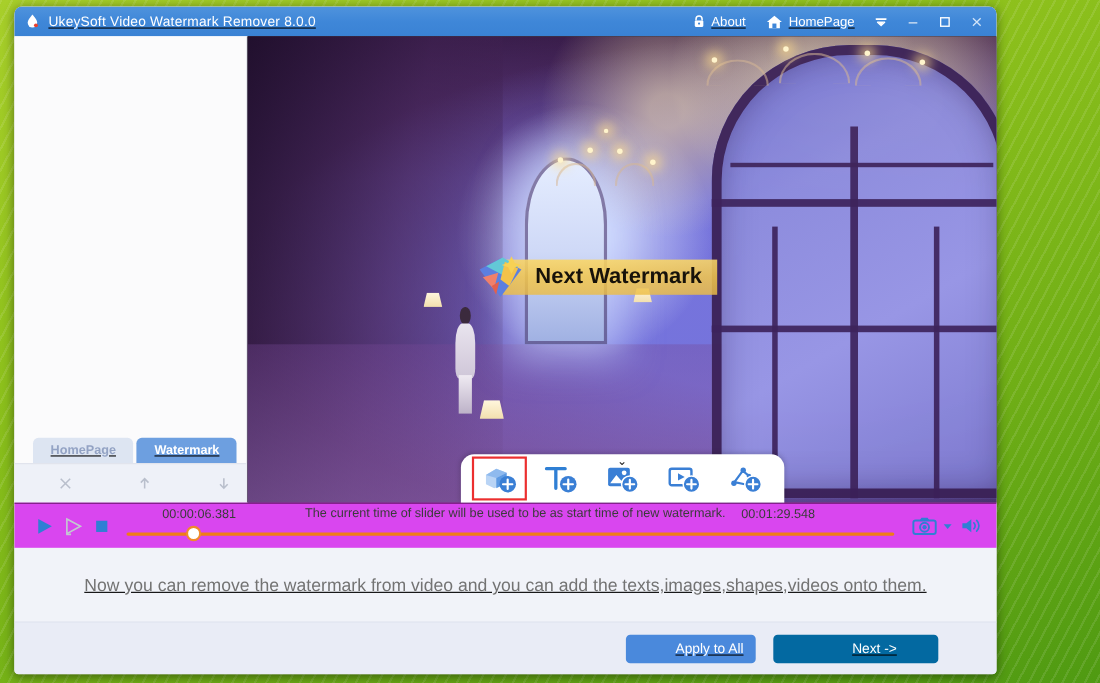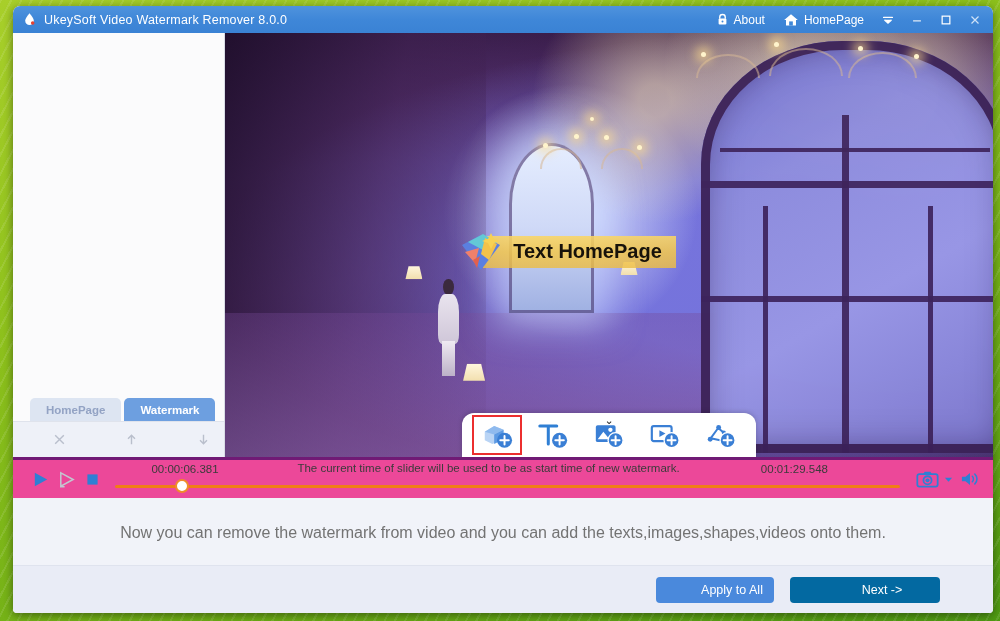--- a/index.html
+++ b/index.html
@@ -14,26 +14,26 @@
     width: 1000px; height: 621px;
     background:
       repeating-linear-gradient(118deg, rgba(255,255,255,.10) 0 2px, rgba(0,0,0,0) 2px 9px),
       linear-gradient(160deg, #a8cf2a 0%, #8dc01c 35%, #6fae16 70%, #4f9a12 100%);
     overflow: hidden;
   }
   
   #app-window {
     position: absolute;
     left: 13px; top: 6px;
-    width: 980px; height: 607px;
+    width: 893px; height: 607px;
     background: #f2f4fa;
     border-radius: 7px 7px 4px 4px;
     box-shadow: 0 2px 10px rgba(0,0,0,.45);
     overflow: hidden;
-    display: flex; flex-direction: column;
+    display: flex; flex-direction: column; text-decoration: underline;
   }
   
   #titlebar {
     height: 27px; flex: 0 0 27px;
     background: linear-gradient(180deg, #4f93dd 0%, #3f87d8 50%, #3a82d4 100%);
     display: flex; align-items: center;
     padding: 0 4px 0 9px;
     color: #ffffff;
     border-radius: 6px 6px 0 0;
     position: relative;
@@ -190,22 +190,22 @@
     cursor: pointer; position: relative; border: 2px solid transparent;
   }
   .tb-icon-btn.selected { border: 2px solid #ec2f2f; }
   #chevron-hint {
     position: absolute; left: 50%; transform: translateX(-50%);
     top: -2px; color: #1d1d1d; font-size: 11px; line-height: 1;
   }
   
   #transport {
     flex: 0 0 41px; height: 41px;
-    background: #ec4899;
-    border-top: 3px solid #701a75;
+    background: #d946ef;
+    border-top: 1px solid #701a75;
     display: flex; align-items: center;
     padding: 0 10px 0 14px; position: relative;
   }
   .transport-btn {
     width: 26px; height: 30px; display: flex;
     align-items: center; justify-content: center; cursor: pointer;
   }
   #timeline-wrap {
     flex: 1 1 auto; position: relative; height: 41px; margin-left: 10px;
   }
@@ -410,21 +410,21 @@
             <svg viewBox="0 0 48 44" width="48" height="44">
               <path d="M3 15 L22 5 L41 15 L22 40 Z" fill="#5b7fe0"></path>
               <path d="M9 12 L24 4 L38 12 L24 20 Z" fill="#63c8d6"></path>
               <path d="M6 22 L20 18 L16 33 Z" fill="#f0806a"></path>
               <path d="M26 8 L38 14 L30 30 L22 24 Z" fill="#f3c24a"></path>
               <path d="M32 3 L35 9 L41 11 L35 13 L32 19 L29 13 L23 11 L29 9 Z" fill="#f7d154"></path>
               <path d="M14 30 L21 26 L18 38 Z" fill="#e2604e"></path>
             </svg>
           </span>
           <div id="watermark-bar">
-            <span id="watermark-text">Text HomePage</span>
+            <span id="watermark-text">Next Watermark</span>
           </div>
         </div>
 
         <div id="video-toolbar">
 
           <div class="tb-icon-btn selected">
             <svg viewBox="0 0 34 30" width="32" height="29">
               <path d="M4 11 L14 5 L24 9 L24 19 L12 24 L4 20 Z" fill="#b9d4f5"></path>
               <path d="M4 11 L14 5 L24 9 L14 14 Z" fill="#8fbaee"></path>
               <path d="M14 14 L24 9 L24 19 L14 24 Z" fill="#5d9ae3"></path>

